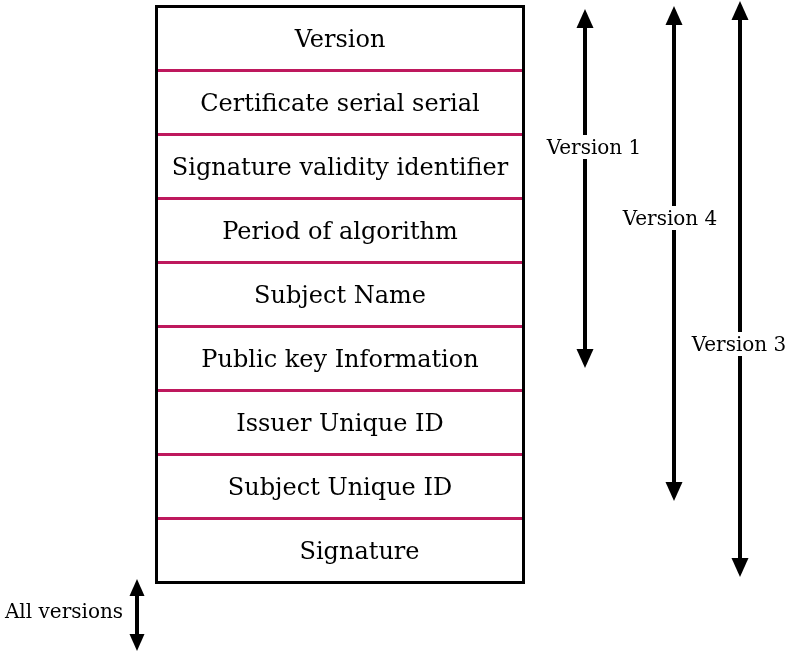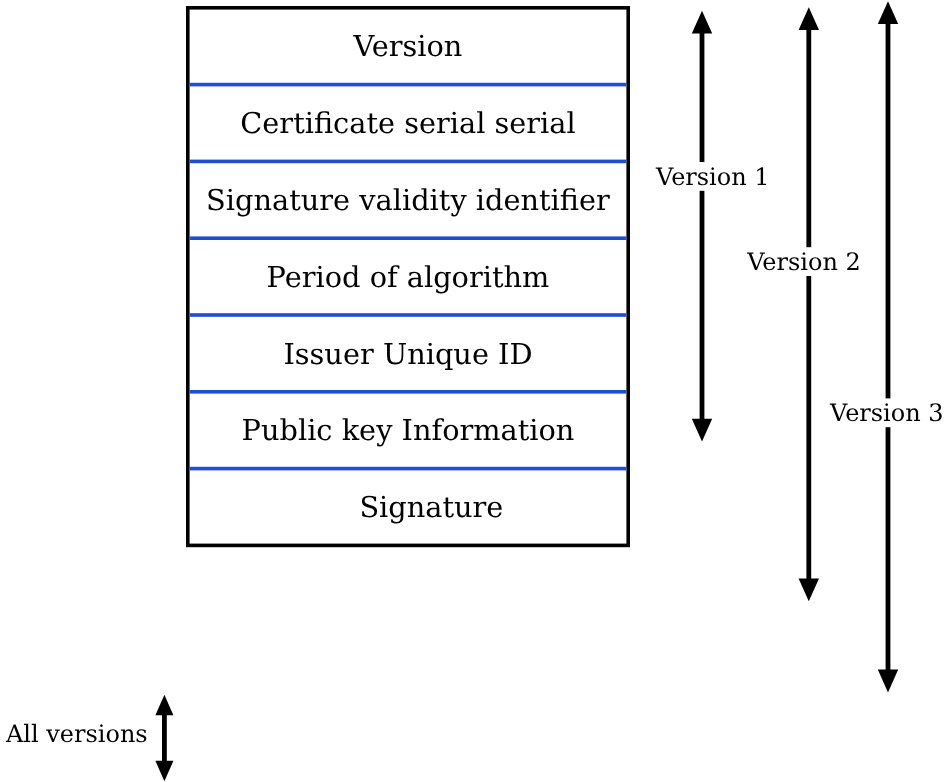--- a/index.html
+++ b/index.html
@@ -16,21 +16,21 @@
     position: absolute;
     left: 155px;
     top: 5px;
     width: 370px;
     box-sizing: border-box;
     border: 3px solid #000000;
     background: #ffffff;
   }
   .row {
     height: 61px;
-    border-bottom: 3px solid #1d4ed8;
+    border-bottom: 3px solid #be185d;
     display: flex;
     align-items: center;
     justify-content: center;
     font-size: 24px;
     line-height: 1;
     white-space: nowrap;
   }
   .row:last-child { border-bottom: none; padding-left: 39px; }
   .arrows {
     position: absolute;
@@ -86,28 +86,34 @@
     <div class="row">
       <span>Certificate serial serial</span>
     </div>
     <div class="row">
       <span>Signature validity identifier</span>
     </div>
     <div class="row">
       <span>Period of algorithm</span>
     </div>
     <div class="row">
+      <span>Subject Name</span>
+    </div>
+    <div class="row">
+      <span>Public key Information</span>
+    </div>
+    <div class="row">
       <span>Issuer Unique ID</span>
     </div>
     <div class="row">
-      <span>Public key Information</span>
+      <span>Subject Unique ID</span>
     </div>
     <div class="row">
       <span>Signature</span>
     </div>
   </div>
 
   <div class="ann ann-v1">Version 1</div>
-  <div class="ann ann-v2">Version 2</div>
+  <div class="ann ann-v2">Version 4</div>
   <div class="ann ann-v3">Version 3</div>
   <div class="ann ann-all">All versions</div>
 
 </div>
 
 </body></html>

